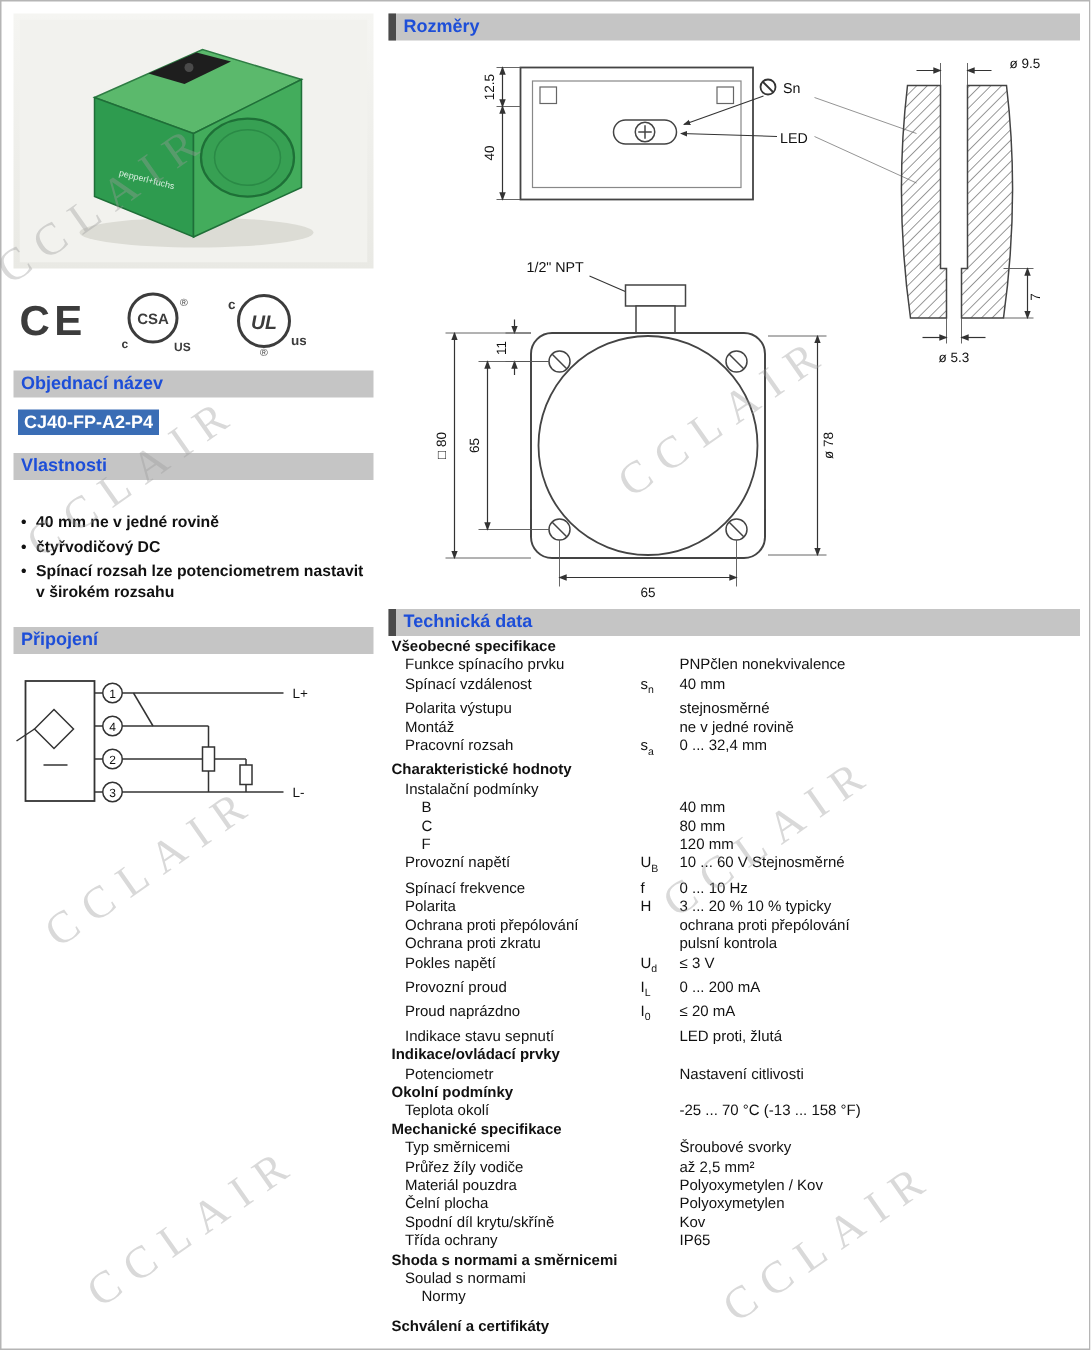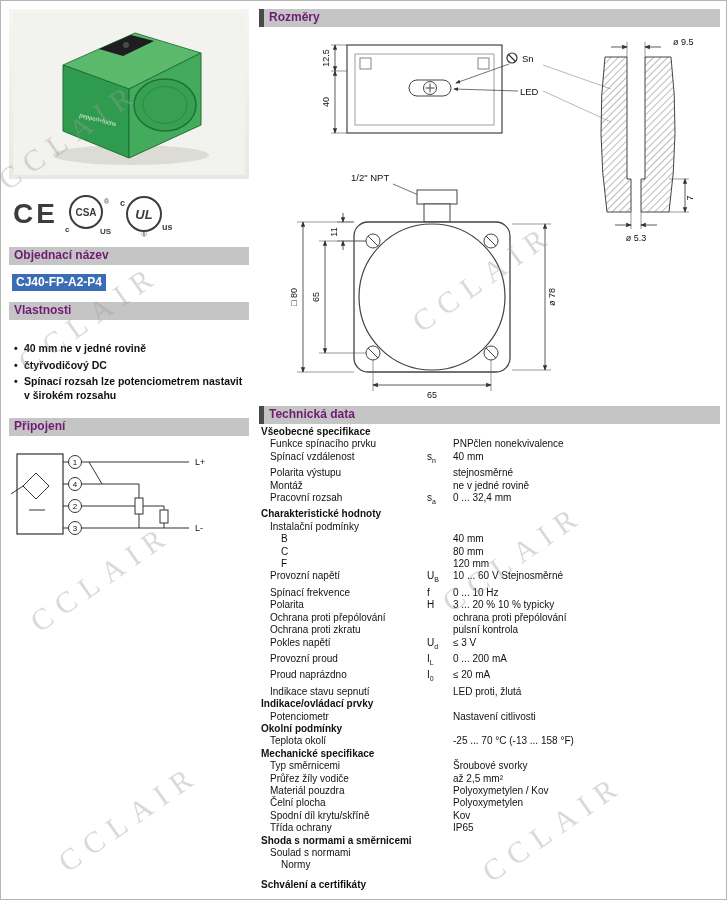--- a/index.html
+++ b/index.html
@@ -8,28 +8,28 @@
   .page { position:absolute; inset:0; background:#fff; border:1px solid #b5b5b5; }
 
   
   .wm { position:absolute; z-index:3; pointer-events:none; transform:rotate(-35deg);
         font-family:"Liberation Serif", serif; font-size:30px; letter-spacing:9px;
         color:#9d9d9d; opacity:.38; white-space:nowrap; }
 
   .col-left  { position:absolute; left:8px;  top:8px; width:240px; z-index:1; }
   .col-right { position:absolute; left:258px; top:8px; width:461px; z-index:1; }
 
-  .bar { background:#c5c5c5; color:#701a75; font-weight:bold; font-size:12px;
+  .bar { background:#c5c5c5; color:#1d4ed8; font-weight:bold; font-size:12px;
          padding:2px 5px 3px 5px; line-height:13px; }
   .col-left .bar { margin-top:10px; }
   .col-right .bar.notch { border-left:5px solid #4a4a4a; margin-top:0; }
 
   .photo { height:170px; background:linear-gradient(#f5f5f2,#e9e9e4); display:flex;
            align-items:center; justify-content:center; }
-  .certs { height:58px; display:flex; align-items:center; gap:4px; padding:16px 4px 4px 4px; }
+  .certs { height:58px; display:flex; align-items:center; gap:20px; padding:16px 4px 4px 4px; }
   .ce-text { font-size:28px; font-weight:bold; color:#3c3c3c; letter-spacing:3px; }
 
   .code-wrap { padding:7px 3px 2px 3px; }
   .code { background:#3a6db5; color:#fff; font-weight:bold; font-size:12px; padding:1px 4px 2px 4px; }
 
   .features { list-style:none; padding:19px 3px 2px 3px; font-size:10.5px; font-weight:bold; }
   .features li { position:relative; padding-left:12px; margin:3px 0; line-height:1.3; }
   .features li::before { content:"\2022"; position:absolute; left:2px; }
 
   .wiring { padding:8px 0 0 0; }

